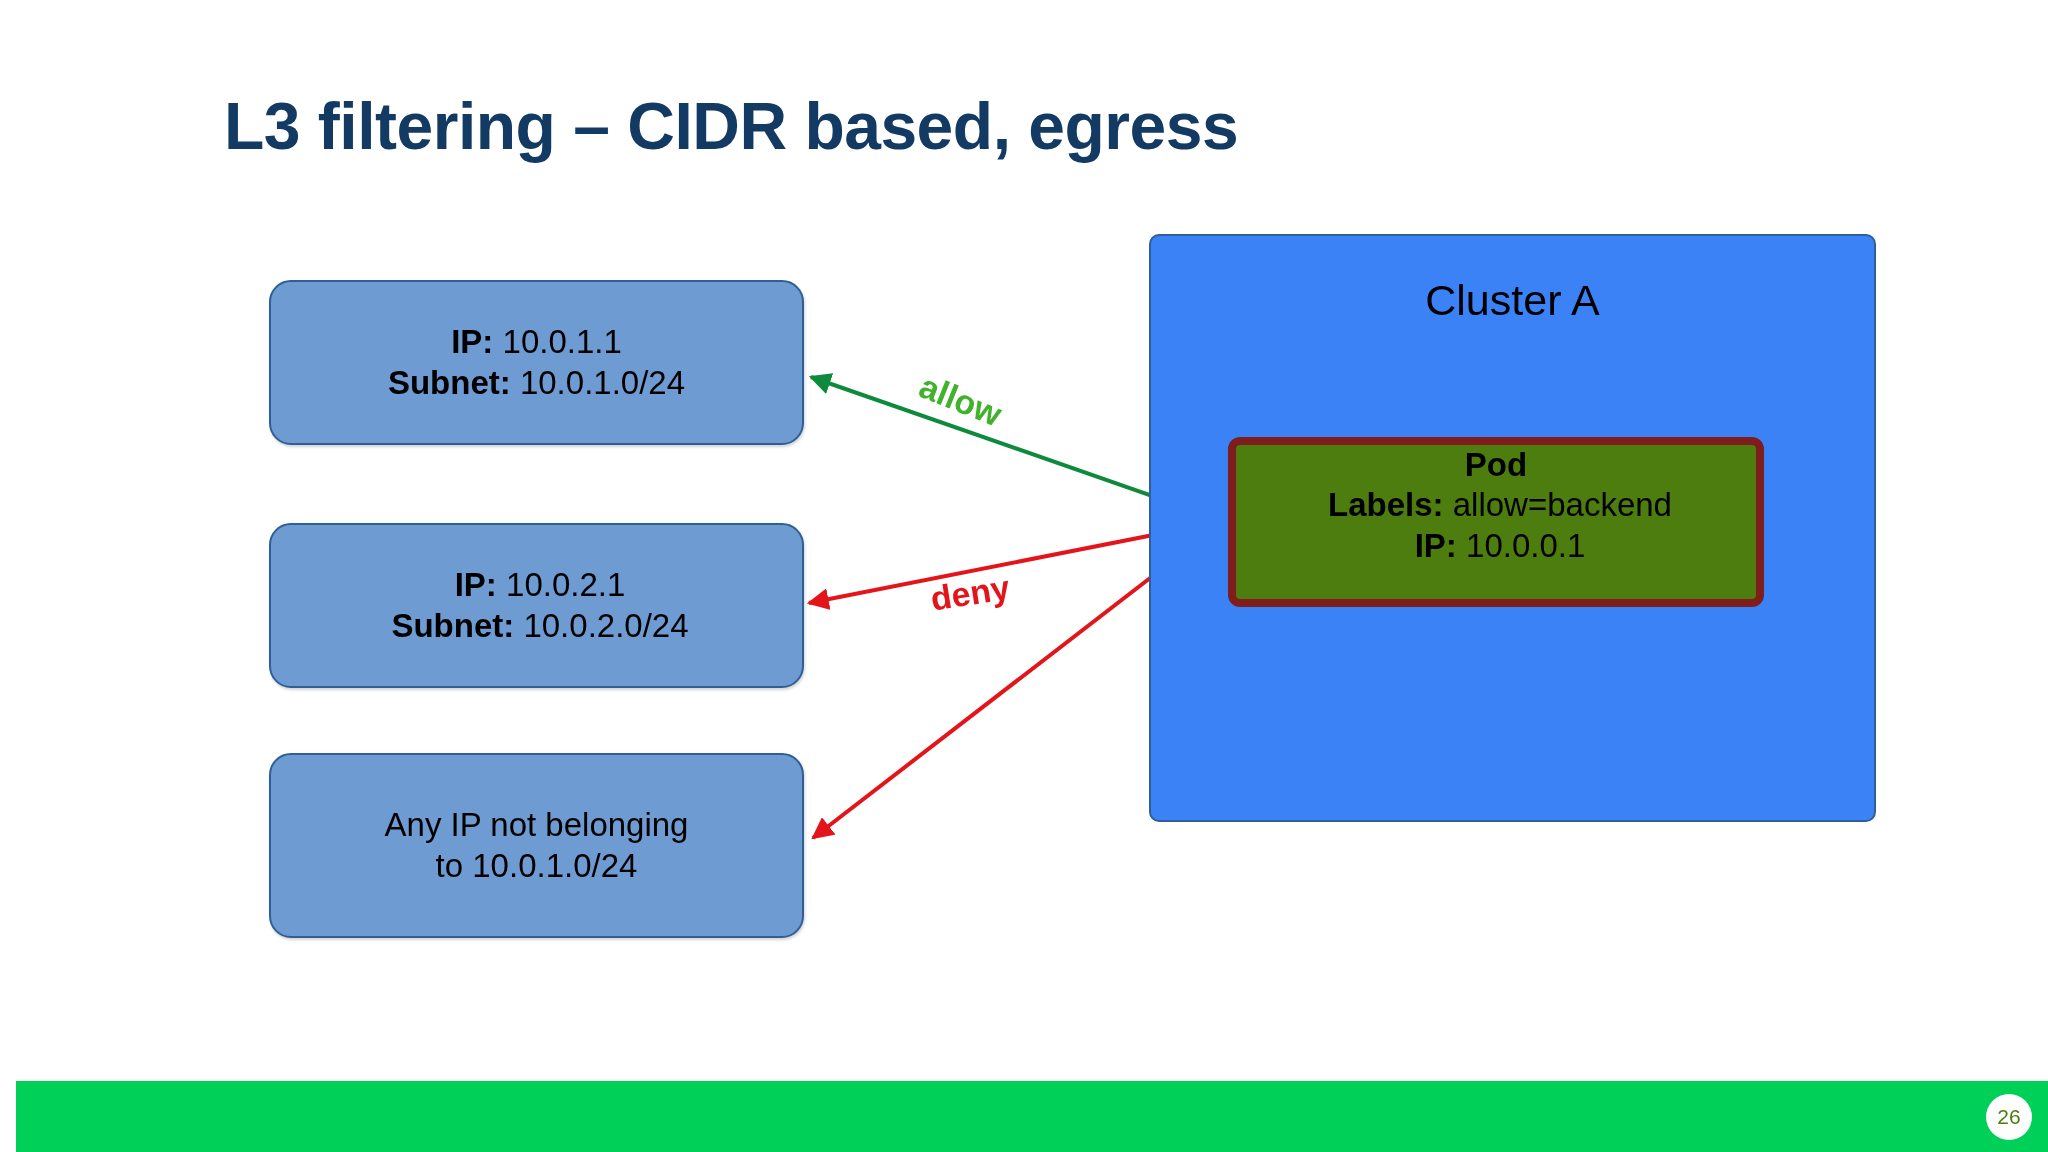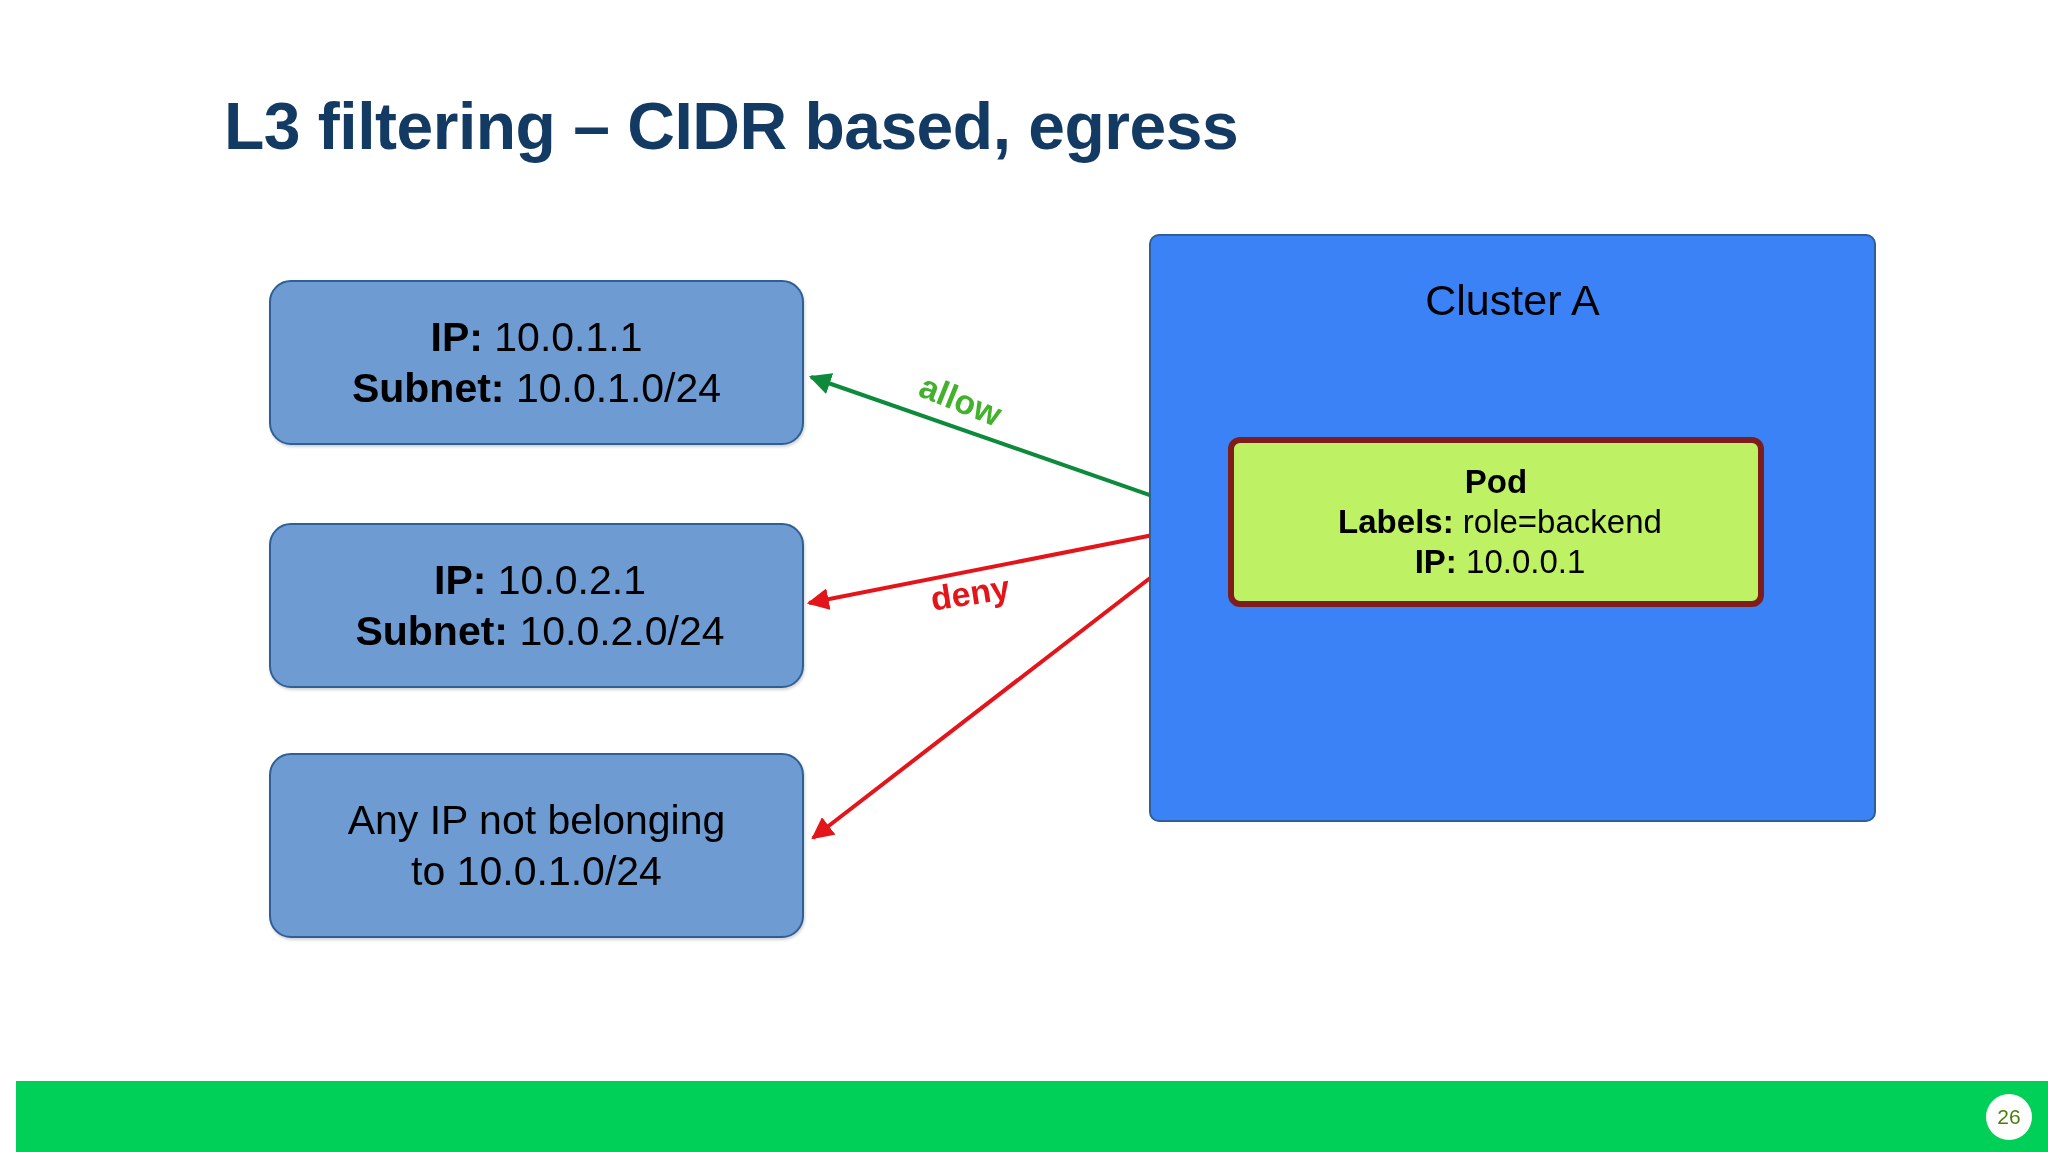--- a/index.html
+++ b/index.html
@@ -41,21 +41,21 @@
     position: absolute;
     box-sizing: border-box;
     background: #6E9BD2;
     border: 2px solid #2E5F96;
     border-radius: 22px;
     display: flex;
     flex-direction: column;
     align-items: center;
     justify-content: center;
     color: #000000;
-    font-size: 41px;
+    font-size: 33px;
     line-height: 1.22;
     text-align: center;
     box-shadow: 1px 2px 3px rgba(0,0,0,0.18);
   }
   .node-box .line { white-space: nowrap; }
   .node-box .lbl { font-weight: bold; }
 
   #endpoint-1 { left: 253px; top: 280px;  width: 535px; height: 165px; }
   #endpoint-2 { left: 253px; top: 523px;  width: 535px; height: 165px; padding-left: 7px; }
   #endpoint-3 { left: 253px; top: 753px;  width: 535px; height: 185px; }
@@ -86,27 +86,26 @@
   }
 
   
   #pod-box {
     position: absolute;
     left: 1212px;
     top: 437px;
     width: 536px;
     height: 170px;
     box-sizing: border-box;
-    background: #bef264;
-    border: 6px solid #7f1d1d;
+    background: #4d7c0f;
+    border: 8px solid #7f1d1d;
     border-radius: 12px;
     display: flex;
     flex-direction: column;
     align-items: center;
-    justify-content: center;
     color: #000000;
     font-size: 33px;
     line-height: 1.22;
     text-align: center;
   }
   #pod-box .line { white-space: nowrap; }
   #pod-box .lbl { font-weight: bold; margin-left: 8px; }
   #pod-box .title-line { font-weight: bold; }
 
   
@@ -216,21 +215,21 @@
   </div>
 
   <div id="cluster-a">
     <div id="cluster-title">Cluster A</div>
   </div>
 
   <div id="pod-box">
     <div class="line title-line">Pod</div>
     <div class="line">
       <span class="lbl">Labels: </span>
-      <span>role=backend</span>
+      <span>allow=backend</span>
     </div>
     <div class="line">
       <span class="lbl">IP: </span>
       <span>10.0.0.1</span>
     </div>
   </div>
 
   <div id="label-allow" class="edge-label">allow</div>
   <div id="label-deny" class="edge-label">deny</div>
 

